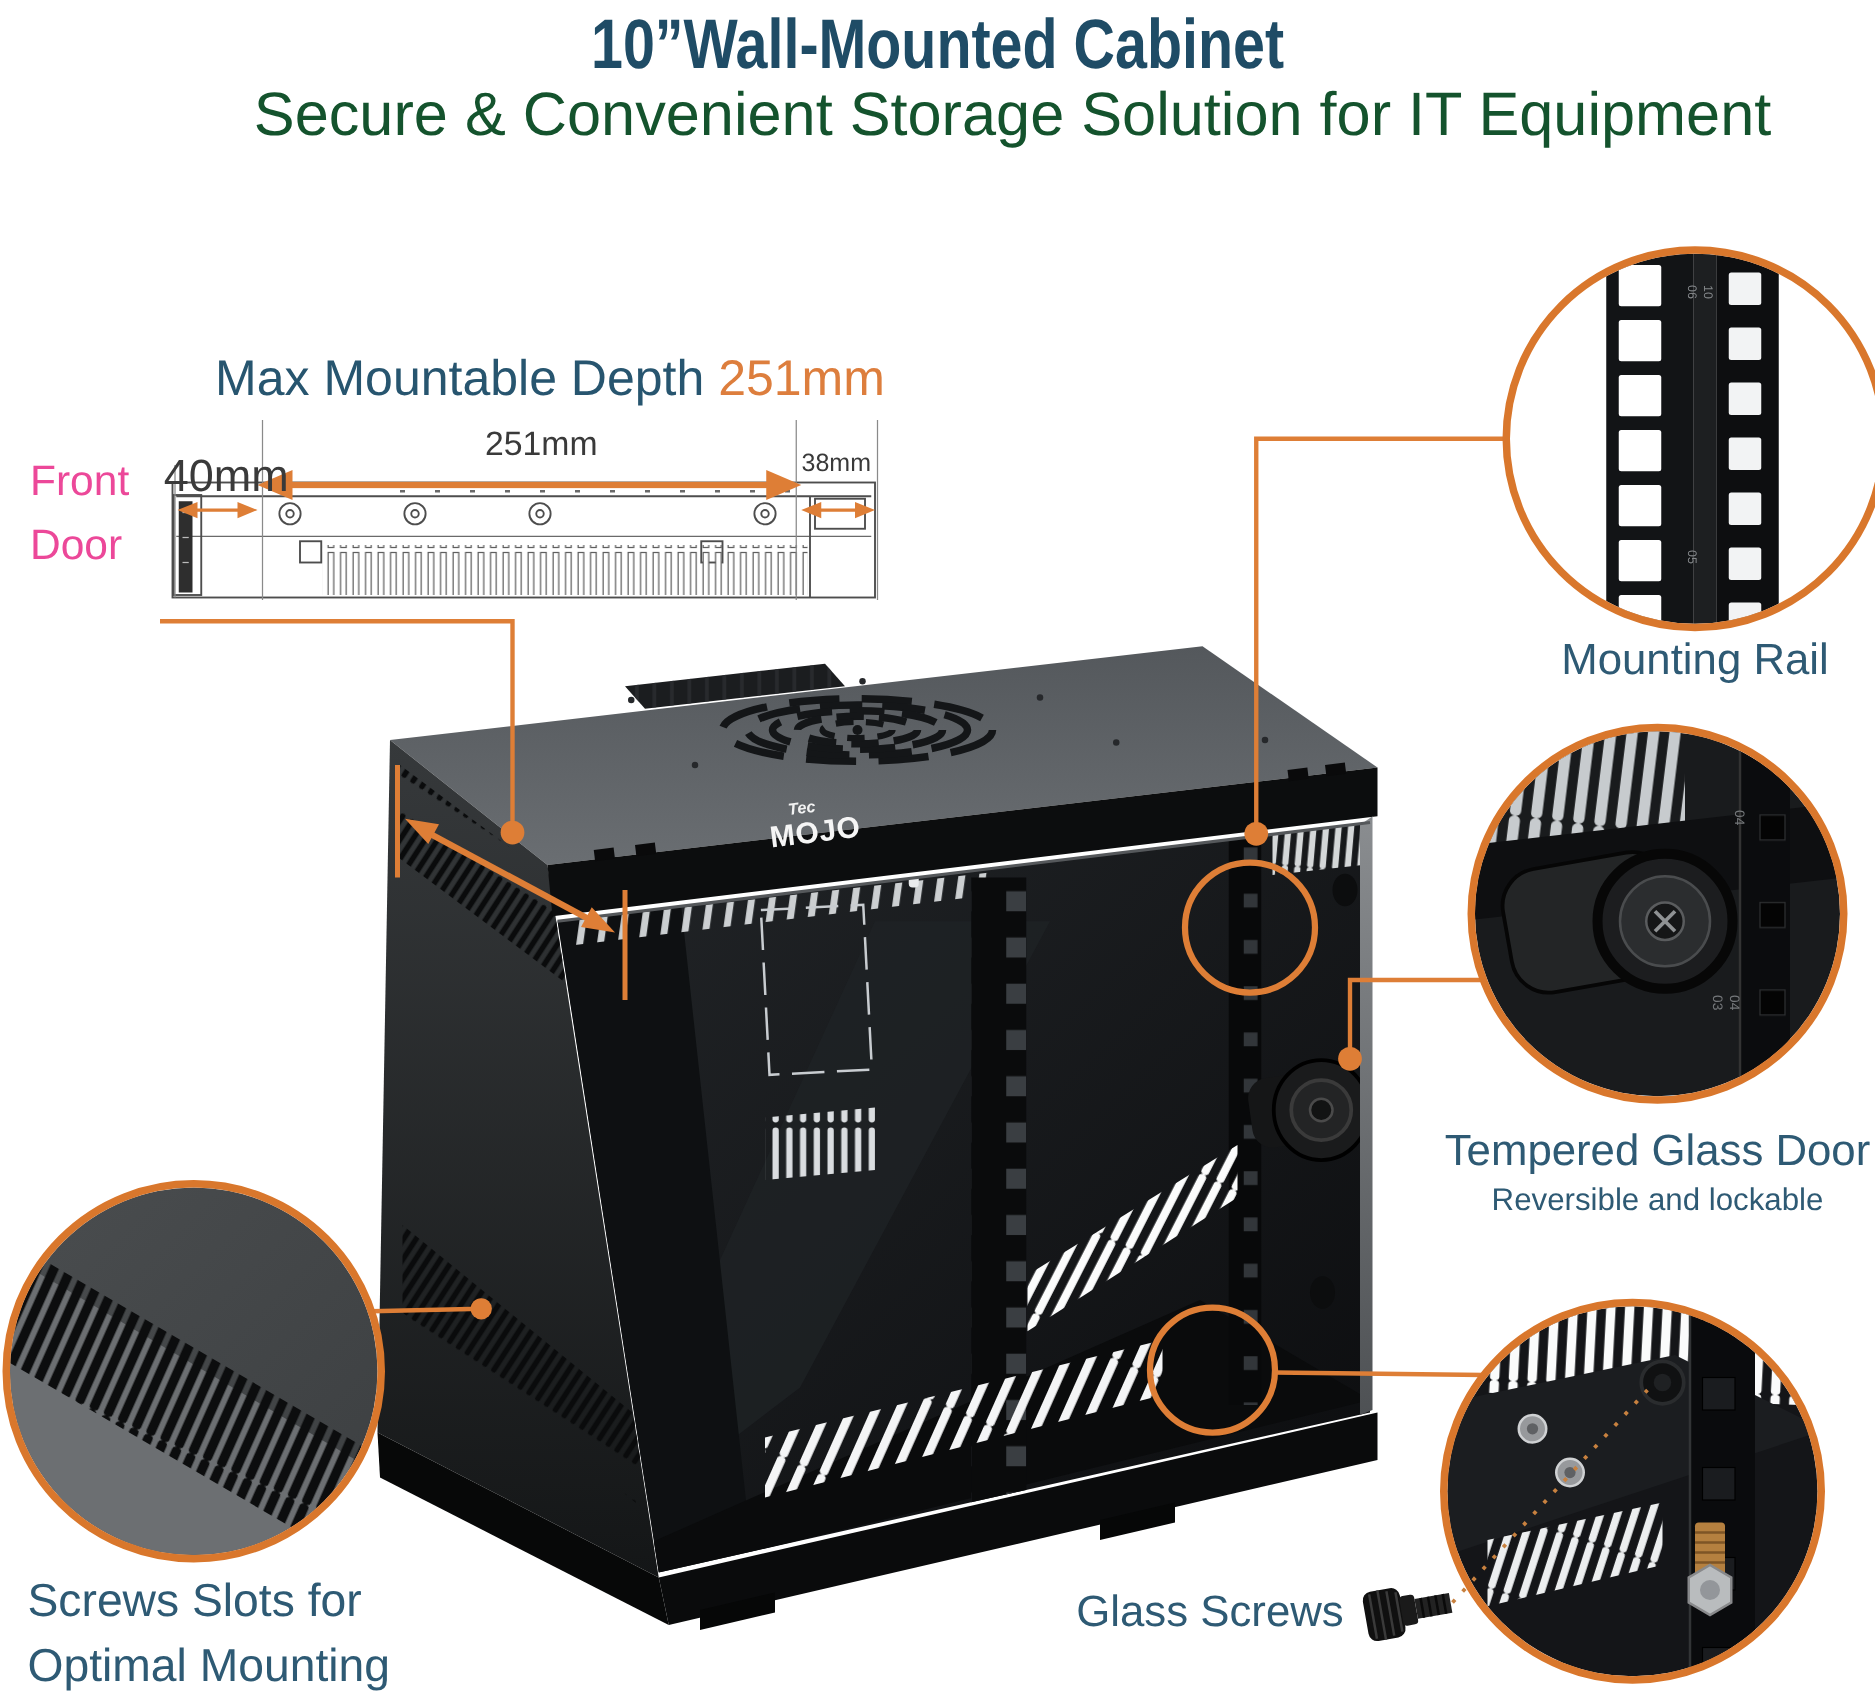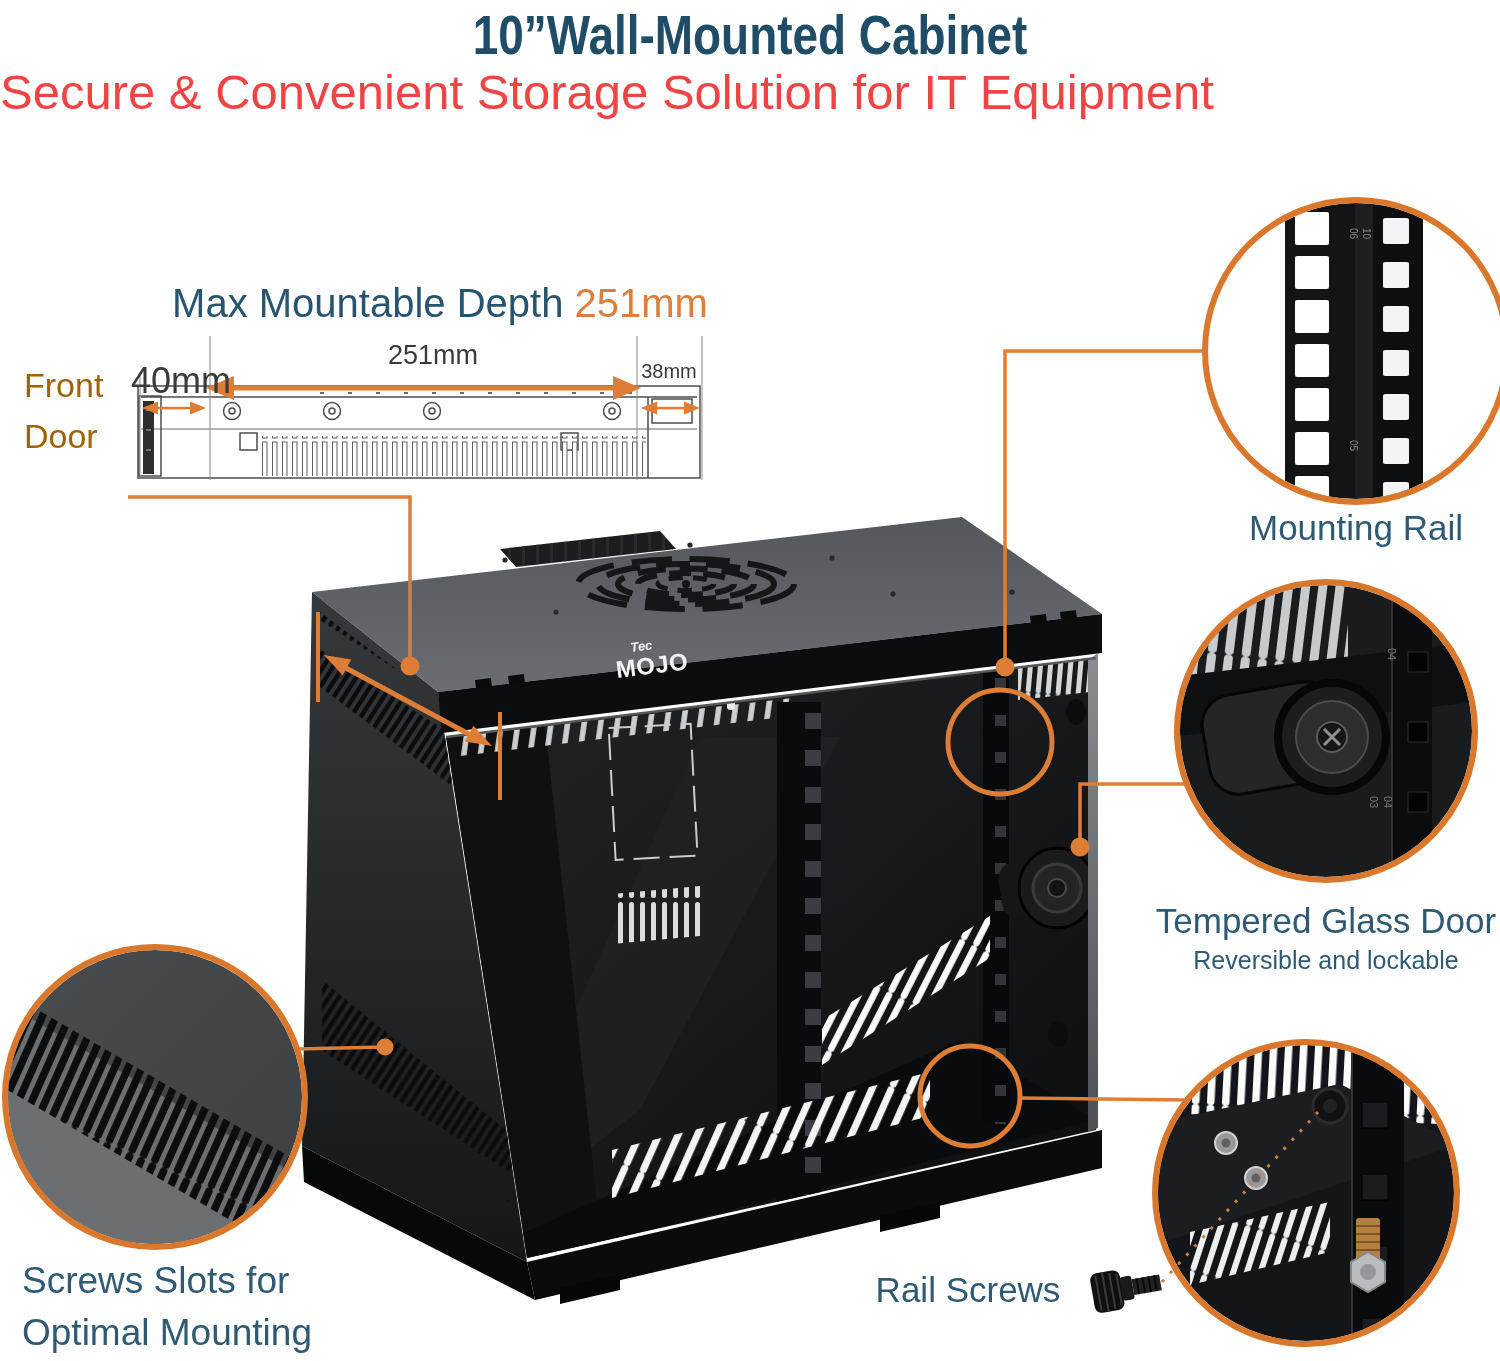--- a/index.html
+++ b/index.html
@@ -2,25 +2,25 @@
 <html><head>
 <meta charset="utf-8">
 <style>
   html,body{margin:0;padding:0;background:#ffffff;}
   body{width:1500px;height:1361px;position:relative;overflow:hidden;
        font-family:"Liberation Sans",sans-serif;}
   .abs{position:absolute;}
   .lbl{position:absolute;color:#2e5a74;}
   .title{left:0;top:2px;width:1500px;text-align:center;font-size:56px;font-weight:700;
          color:#1f4c66;transform:scaleX(0.82);transform-origin:50% 50%;letter-spacing:0px;}
-  .subtitle{left:0;top:64px;width:1417px;text-align:left;font-size:49px;font-weight:400;
-            color:#ef4444;}
+  .subtitle{left:0;top:64px;width:1417px;text-align:right;font-size:49px;font-weight:400;
+            color:#14532d;}
   .depth-heading{left:120px;top:241px;width:640px;text-align:center;font-size:40px;color:#27556f;margin-top:40px;}
   .depth-heading .val{color:#dd7e3d;}
-  .front-door{left:24px;top:360px;font-size:34px;color:#a16207;line-height:1.5;}
+  .front-door{left:24px;top:360px;font-size:34px;color:#ec4899;line-height:1.5;}
   .dim{position:absolute;color:#3a3a3a;text-align:center;}
   .dim40{left:131px;top:360px;width:86px;font-size:36px;}
   .dim251{left:366px;top:340px;width:134px;font-size:27px;}
   .dim38{left:626px;top:360px;width:86px;font-size:20px;}
   .mounting-rail{left:1156px;top:508px;width:400px;text-align:center;font-size:35px;}
   .tgd{left:1126px;top:901px;width:400px;text-align:center;font-size:35px;}
   .tgd-sub{left:1126px;top:946px;width:400px;text-align:center;font-size:25px;}
   .vented1{left:22px;top:1260px;font-size:37px;}
   .vented2{left:22px;top:1312px;font-size:37px;}
   .thumb{left:770px;top:1270px;width:396px;text-align:center;font-size:35px;}
@@ -401,13 +401,13 @@
 
 <div class="dim dim40">40mm</div>
 <div class="dim dim251">251mm</div>
 <div class="dim dim38">38mm</div>
 
 <div class="lbl mounting-rail">Mounting Rail</div>
 <div class="lbl tgd">Tempered Glass Door</div>
 <div class="lbl tgd-sub">Reversible and lockable</div>
 <div class="lbl vented1">Screws Slots for</div>
 <div class="lbl vented2">Optimal Mounting</div>
-<div class="lbl thumb">Rail Screws</div>
+<div class="lbl thumb">Glass Screws</div>
 
 </body></html>

